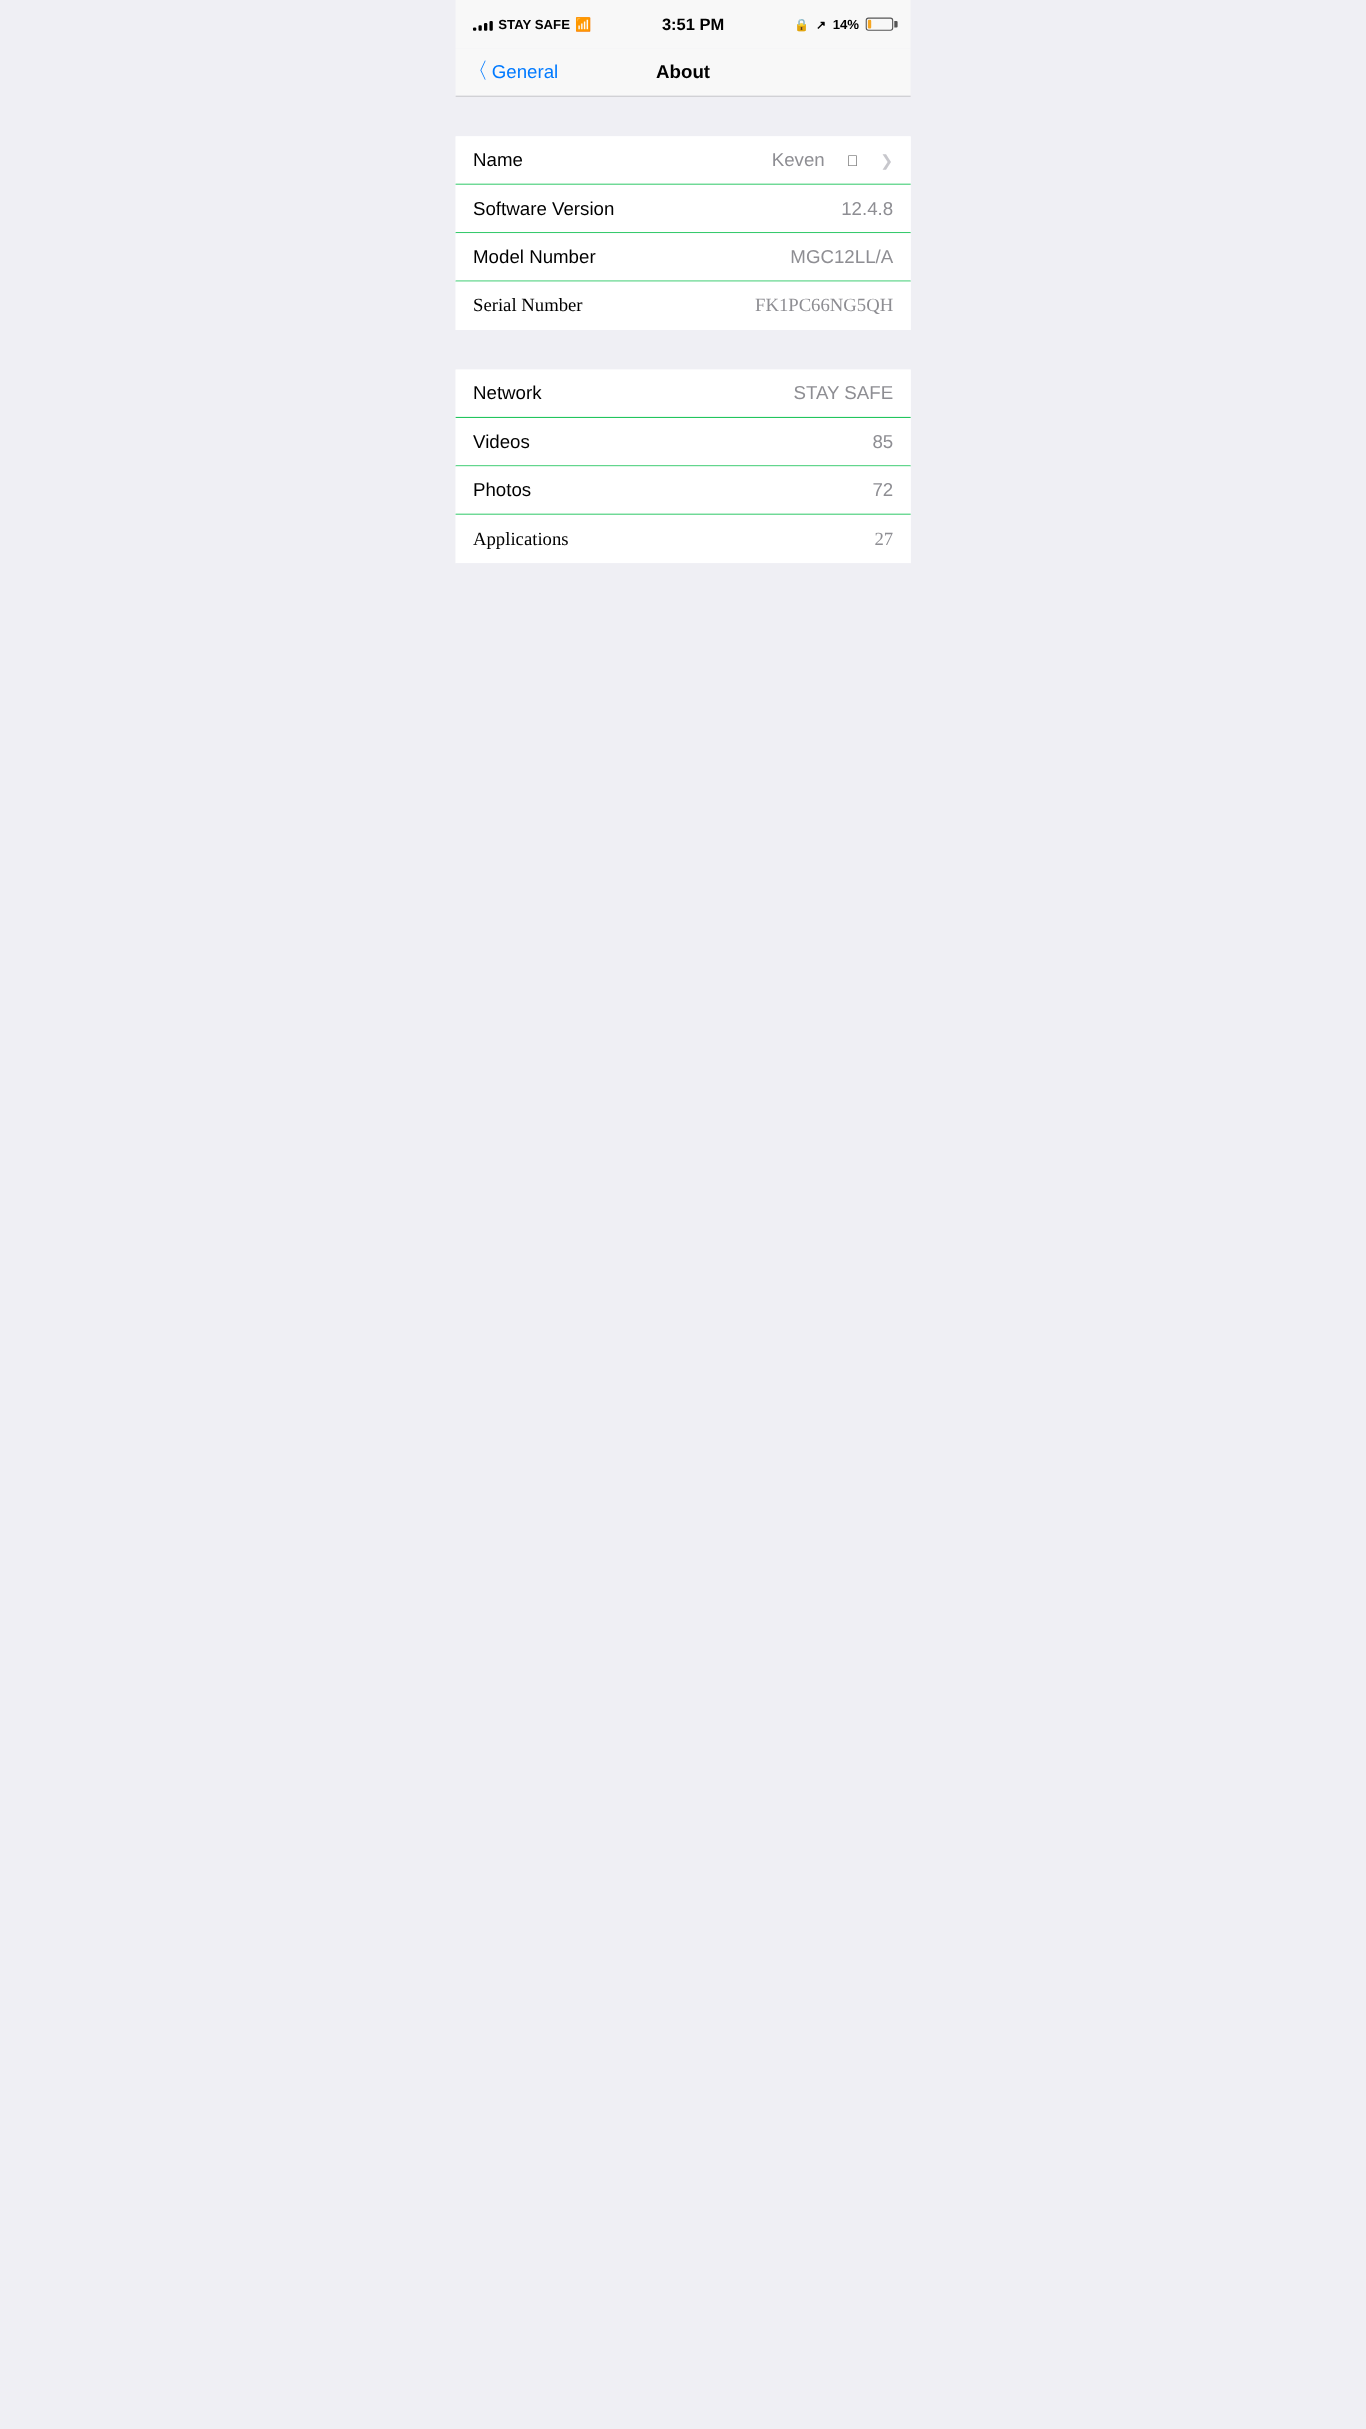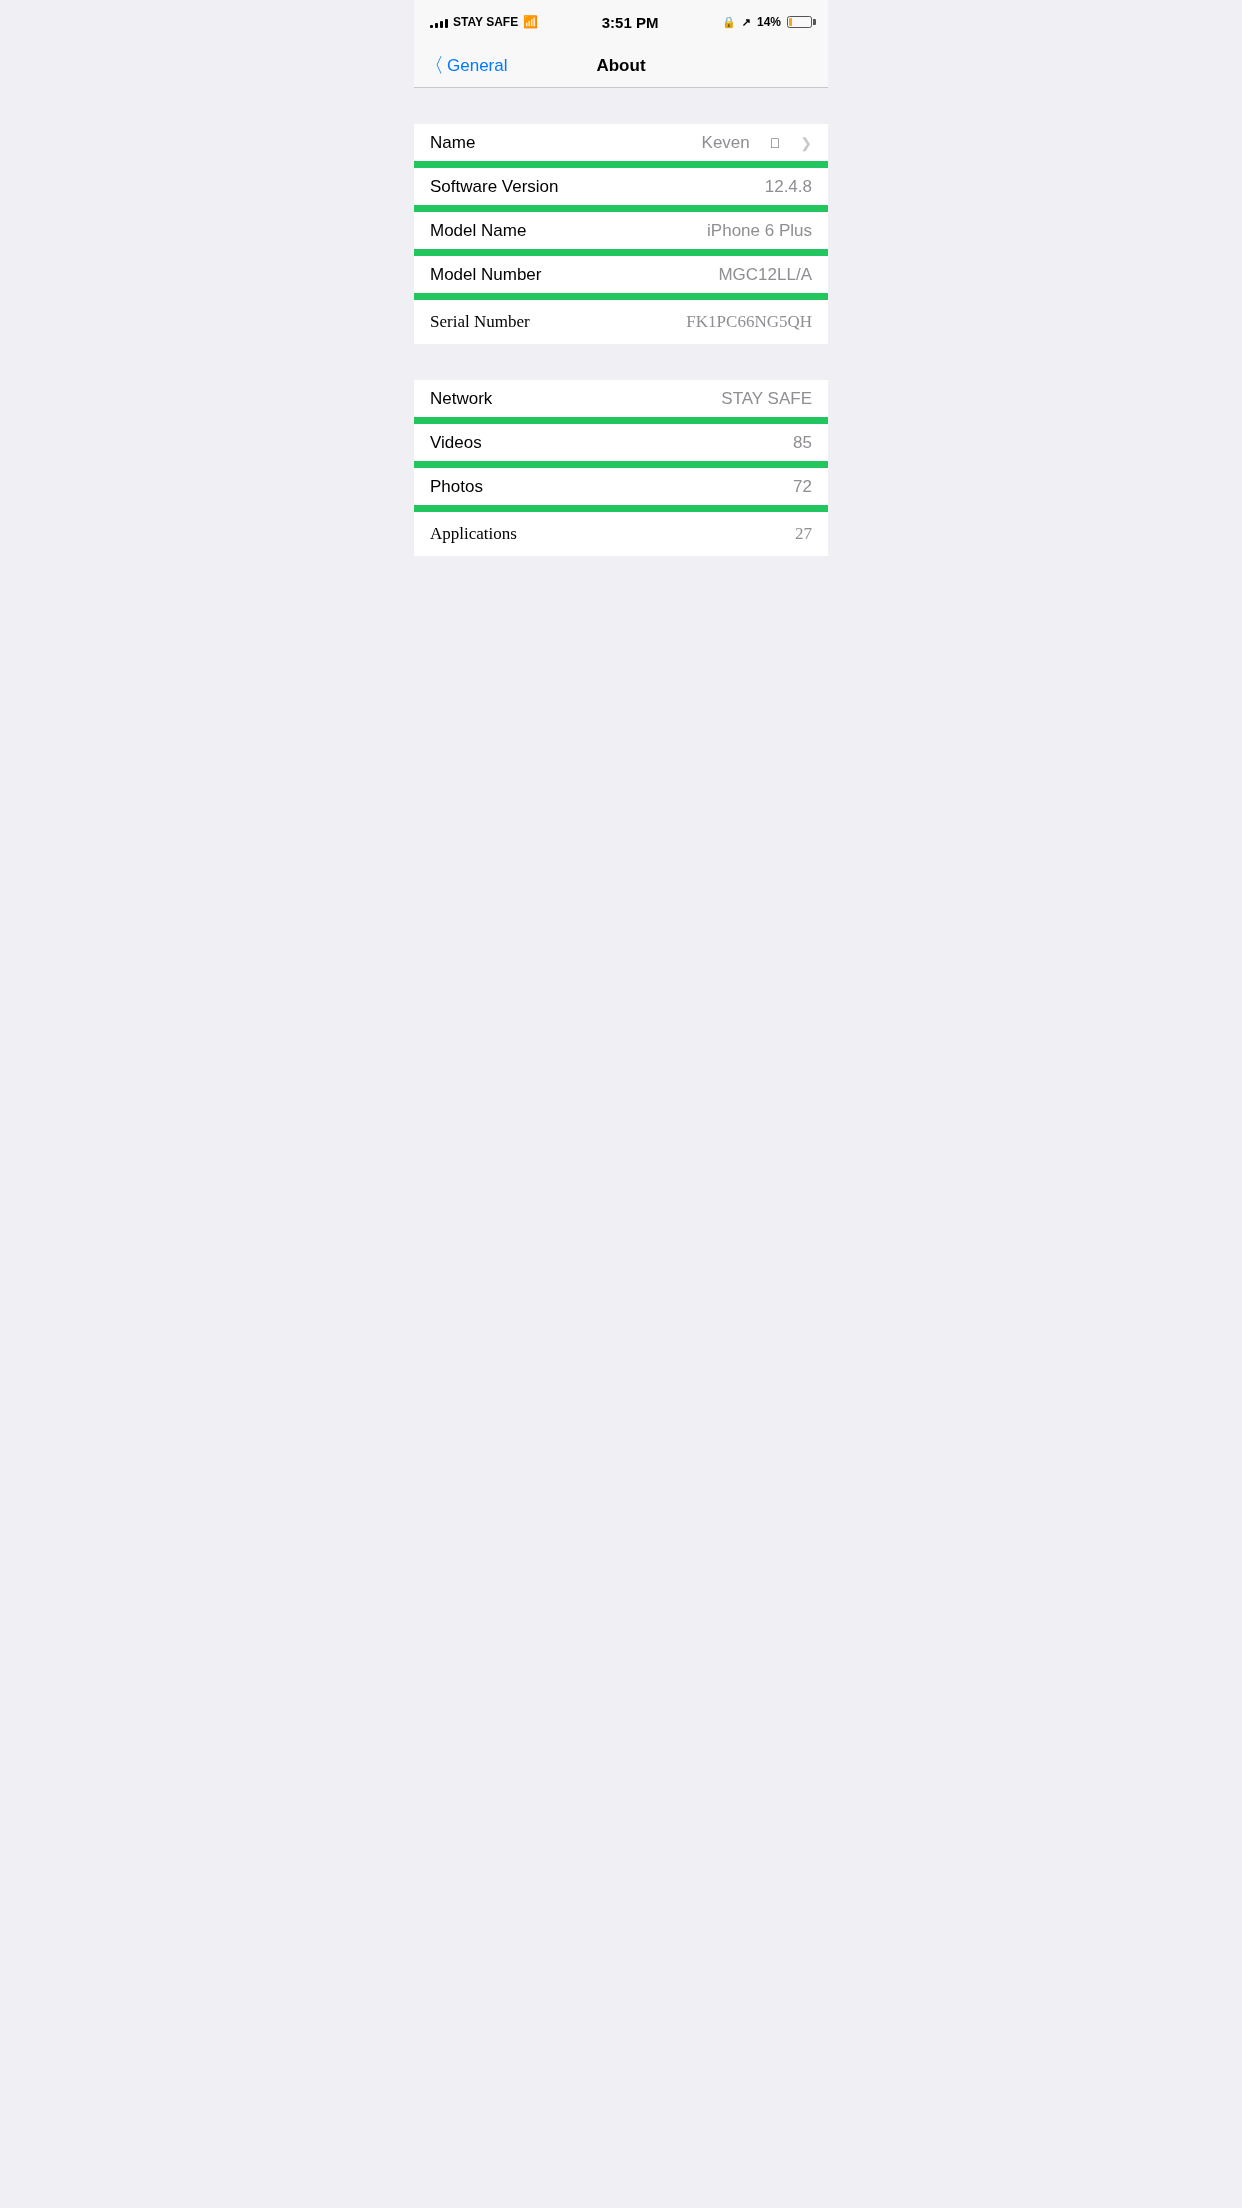--- a/index.html
+++ b/index.html
@@ -153,21 +153,21 @@
     .settings-section {
       background: #fff;
     }
 
     .settings-row {
       display: flex;
       align-items: center;
       justify-content: space-between;
       padding: 0 16px;
       min-height: 44px;
-      border-bottom: 7px solid #22c55e;
+      border-bottom: 1px solid #22c55e;
       background: #fff;
     }
 
     .settings-row:last-child {
       border-bottom: none;
       font-family: Liberation Serif, serif;
     }
 
     .row-label {
       font-size: 17px;
@@ -241,26 +241,20 @@
     </div>
   </div>
 
   <div class="settings-row">
     <span class="row-label">Software Version</span>
     <div class="row-value">
       <span>12.4.8</span>
     </div>
   </div>
 
-  <div class="settings-row">
-    <span class="row-label">Model Name</span>
-    <div class="row-value">
-      <span>iPhone 6 Plus</span>
-    </div>
-  </div>
 
   <div class="settings-row">
     <span class="row-label">Model Number</span>
     <div class="row-value">
       <span>MGC12LL/A</span>
     </div>
   </div>
 
   <div class="settings-row" style="border-bottom:none;">
     <span class="row-label">Serial Number</span>

